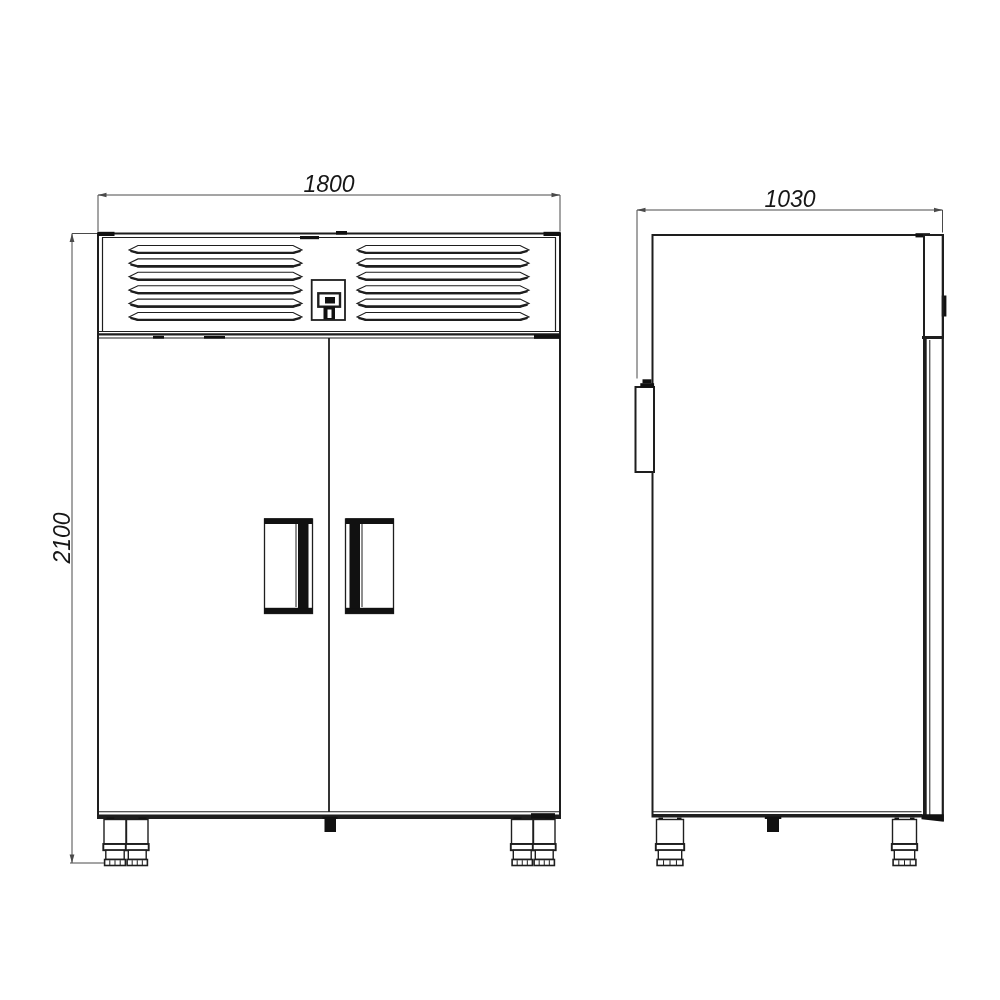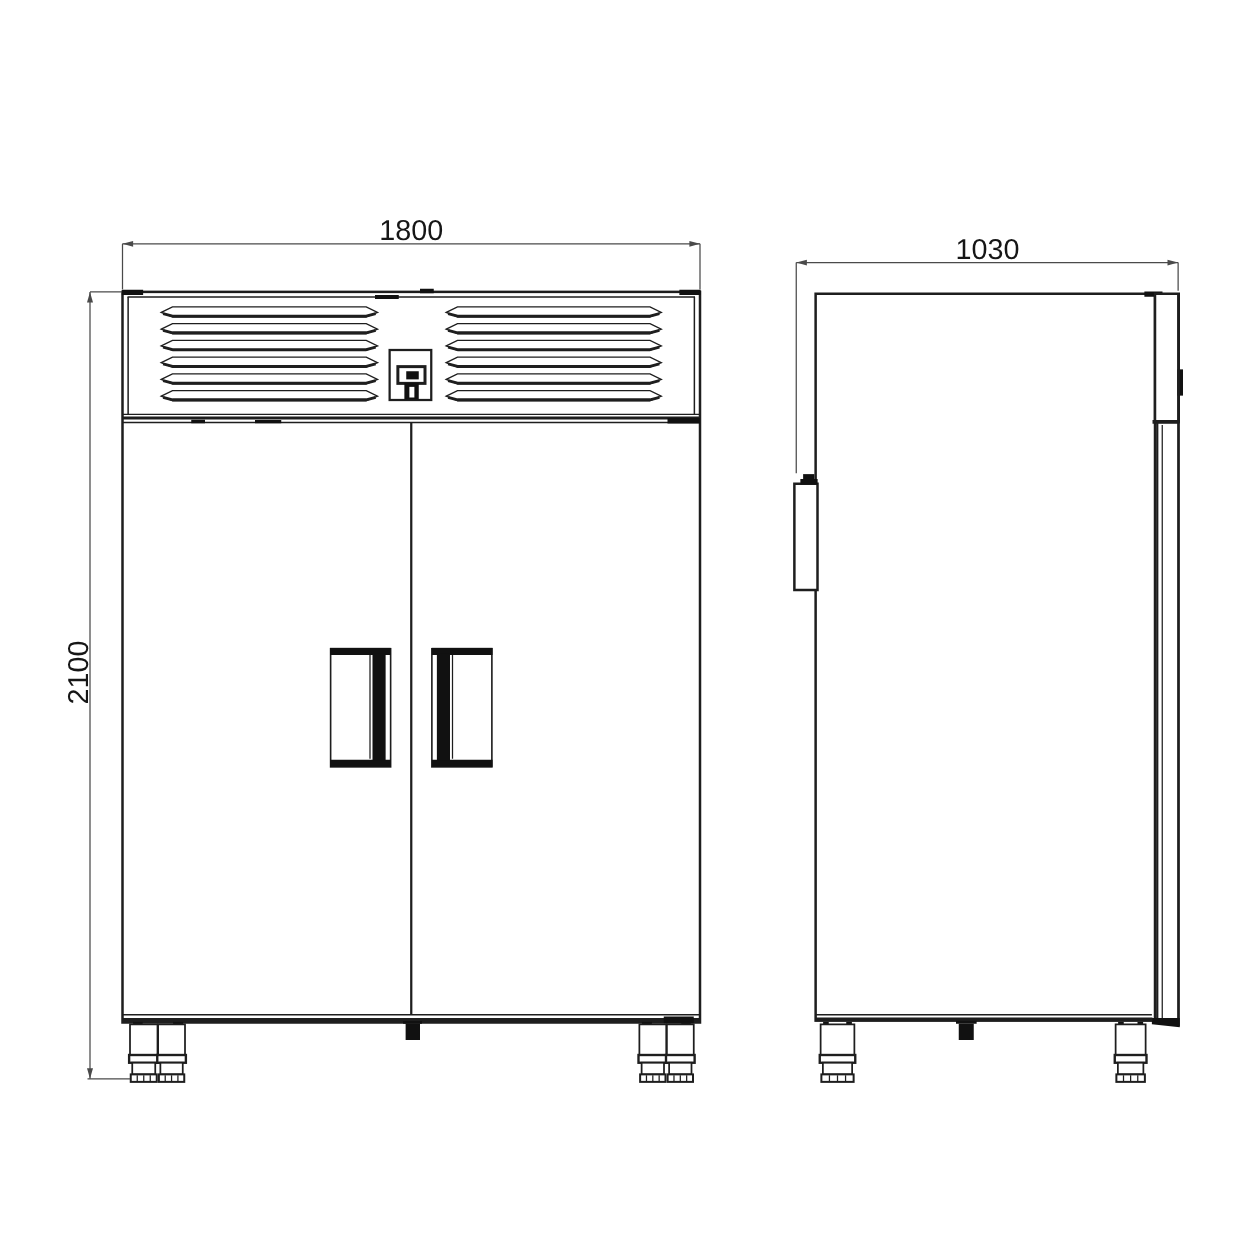--- a/index.html
+++ b/index.html
@@ -2,21 +2,21 @@
 <html style="--line: #1e1e1e; --dim-line: #4a4a4a; --fill-dark: #111111; --background: #ffffff;"><head>
 <meta charset="utf-8">
 <style>
   :root{
     --line:#1e1e1e;
     --dim-line:#4a4a4a;
     --fill-dark:#111111;
     --background:#ffffff;
   }
   html,body{margin:0;padding:0;background:var(--background);}
-  .canvas{width:1000px;height:1000px;position:relative;background:var(--background);overflow:hidden;}
+  .canvas{width:1000px;height:1000px;position:relative;background:var(--background);overflow:hidden;font-style:italic;}
   svg{display:block;}
   svg .fw{fill:#ffffff;stroke:var(--line);}
   svg .ln{stroke:var(--line);fill:none;}
   svg .blk{fill:var(--fill-dark);stroke:none;}
   svg .dim{stroke:var(--dim-line);stroke-width:1;fill:none;}
   svg .arrow{fill:var(--dim-line);stroke:none;}
   svg .dimtxt{font-family:"Liberation Sans",sans-serif;font-size:23px;fill:#161616;}
 </style>
 </head>
 <body>

